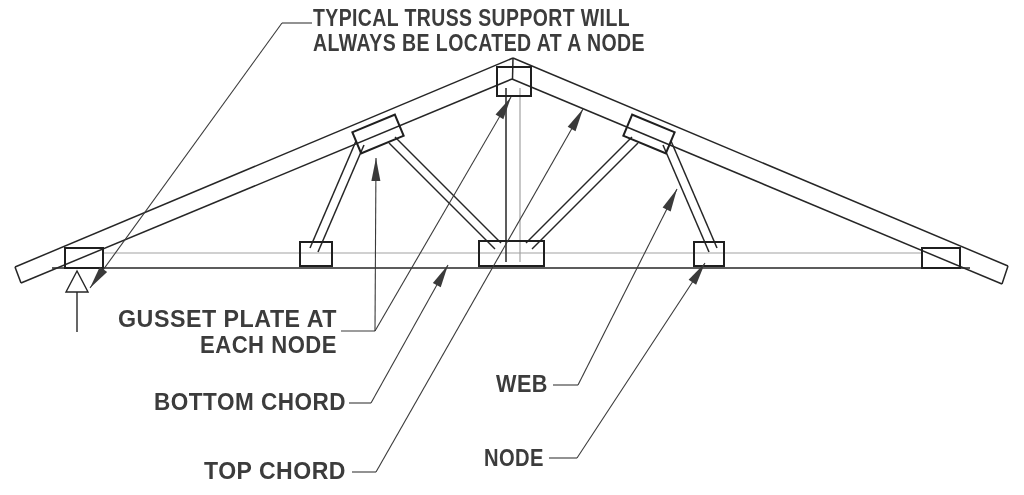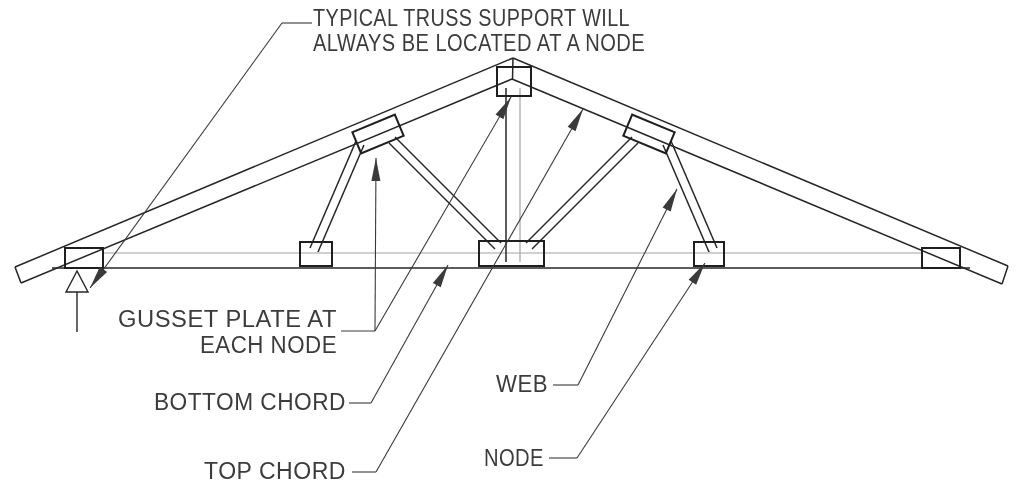--- a/index.html
+++ b/index.html
@@ -1,21 +1,21 @@
 <!DOCTYPE html>
 <html style="--line: #262626; --leader: #3a3a3a; --text: #3c3c3c; --thin-line: #a2a2a2; --plate: #1f1f1f; --background: #ffffff;"><head>
 <meta charset="utf-8">
 <title>Truss Diagram</title>
 <style>
   :root{
     --line:#262626; --leader:#3a3a3a; --text:#3c3c3c;
     --thin-line:#a2a2a2; --background:#ffffff; --plate:#1f1f1f;
   }
   html,body{margin:0;padding:0;background:#fff;}
-  .stage{position:relative;width:1024px;height:495px;background:var(--background);overflow:hidden;}
+  .stage{position:relative;width:1024px;height:495px;background:var(--background);overflow:hidden;font-weight:bold;}
   svg{display:block;}
   .member{stroke:var(--line);stroke-width:1.5;fill:none;}
   .member-thin{stroke:var(--thin-line);stroke-width:1.2;fill:none;}
   .plate{stroke:var(--plate);stroke-width:2;fill:none;}
   .leader{stroke:var(--leader);stroke-width:1.1;fill:none;}
   .support{stroke:var(--line);stroke-width:1.4;fill:none;}
   .arrowfill{fill:var(--leader);}
   text{
     font-family:"Liberation Sans", sans-serif;
     font-size:23px;

